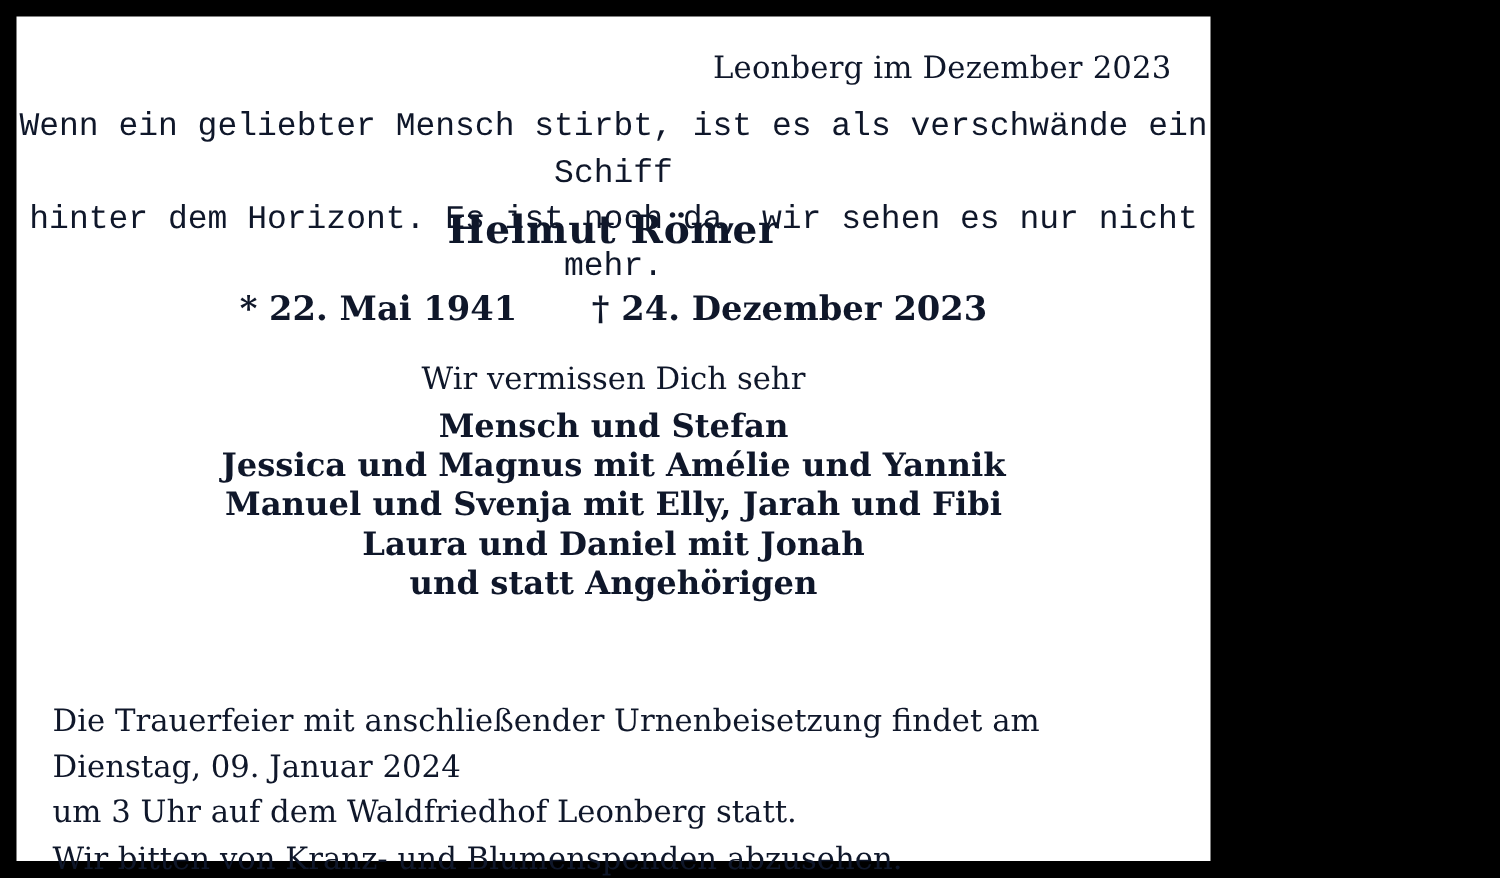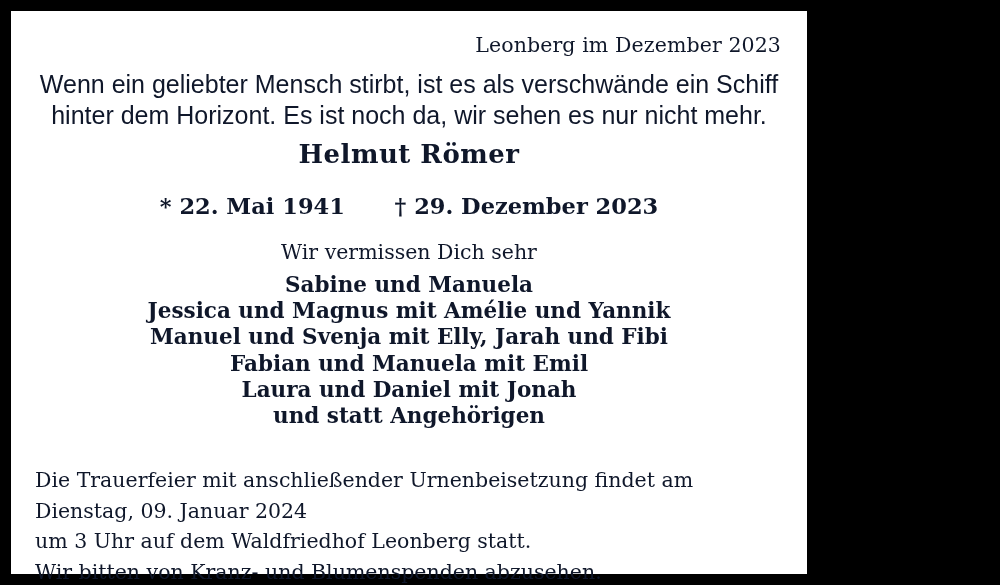--- a/index.html
+++ b/index.html
@@ -31,23 +31,23 @@
     font-family: "DejaVu Serif", serif;
     letter-spacing: 0.1px;
     white-space: nowrap;
   }
   .verse {
     position: absolute;
     left: 0;
     right: 0;
     top: 58px;
     text-align: center;
-    font-size: 25px;
+    font-size: 22px;
     line-height: 31px;
-    font-family: Liberation Sans, sans-serif;
+    font-family: Liberation Mono, monospace;
   }
   .verse .line {
     display: block;
   }
   .name {
     position: absolute;
     left: 0;
     right: 0;
     top: 128px;
     text-align: center;
@@ -123,30 +123,29 @@
   <div class="verse">
     <span class="line">Wenn ein geliebter Mensch stirbt, ist es als verschwände ein Schiff</span>
     <span class="line">hinter dem Horizont. Es ist noch da, wir sehen es nur nicht mehr.</span>
   </div>
 
   <div class="name">Helmut Römer</div>
 
   <div class="dates">
     <span class="birth">* 22. Mai 1941</span>
     <span class="gap"></span>
-    <span class="death">† 29. Dezember 2023</span>
+    <span class="death">† 24. Dezember 2023</span>
   </div>
 
   <div class="mourn-intro">Wir vermissen Dich sehr</div>
 
   <div class="mourners">
-    <span class="m-line">Sabine und Manuela</span>
+    <span class="m-line">Mensch und Stefan</span>
     <span class="m-line">Jessica und Magnus mit Amélie und Yannik</span>
     <span class="m-line">Manuel und Svenja mit Elly, Jarah und Fibi</span>
-    <span class="m-line">Fabian und Manuela mit Emil</span>
     <span class="m-line">Laura und Daniel mit Jonah</span>
     <span class="m-line">und statt Angehörigen</span>
   </div>
 
   <div class="service">
     <span class="s-line">Die Trauerfeier mit anschließender Urnenbeisetzung findet am Dienstag, 09. Januar 2024</span>
     <span class="s-line">um 3 Uhr auf dem Waldfriedhof Leonberg statt.</span>
     <span class="s-line">Wir bitten von Kranz- und Blumenspenden abzusehen.</span>
   </div>
 

